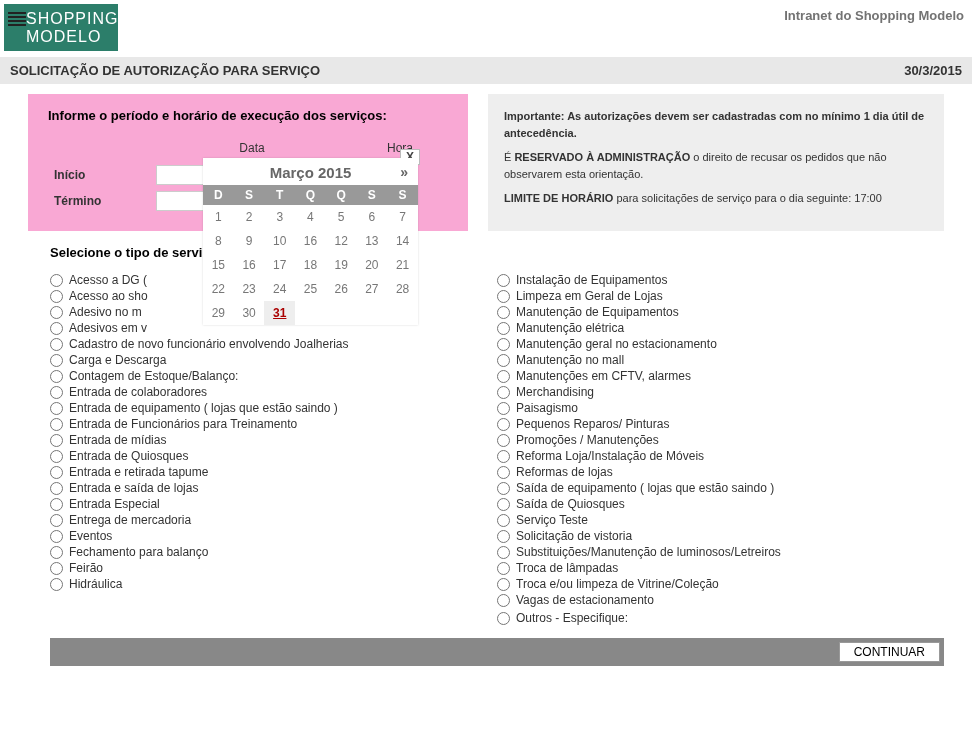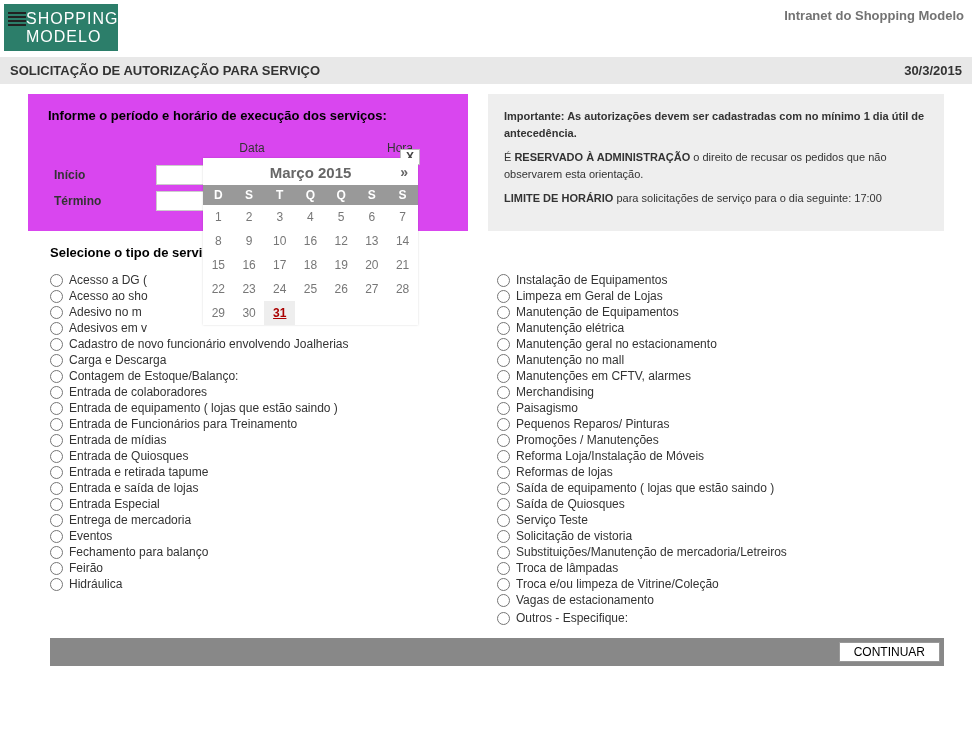--- a/index.html
+++ b/index.html
@@ -8,21 +8,21 @@
     .header { display: flex; justify-content: space-between; align-items: flex-start; padding: 4px 8px 0 4px; }
     .logo { background: #2c7e6a; color: #fff; padding: 6px 0; font-family: Arial, sans-serif; font-size: 16px; line-height: 1.1; position: relative; }
     .logo-bars { position: absolute; left: 4px; top: 8px; display: flex; flex-direction: column; gap: 2px; }
     .logo-bars span { display: block; width: 18px; height: 2px; background: #222; }
     .logo-text { padding-left: 22px; letter-spacing: 1px; }
     .intranet-title { font-weight: bold; font-size: 13px; color: #737373; padding-top: 4px; margin-left: 24px; }
     
     .title-bar { background: #e8e8e8; display: flex; justify-content: space-between; align-items: center; padding: 6px 10px; margin-top: 6px; font-weight: bold; font-size: 13px; color: #333; }
     
     .section { display: flex; gap: 20px; padding: 10px 28px 0 28px; }
-    .period-box { background: #d946ef; padding: 14px 20px 16px 20px; flex: 0 0 440px; position: relative; }
+    .period-box { background: #f9a8d4; padding: 14px 20px 16px 20px; flex: 0 0 440px; position: relative; }
     .period-title { font-weight: bold; font-size: 13px; margin-bottom: 16px; color: #000; }
     .period-table { width: 100%; }
     .period-table th { font-weight: normal; font-size: 12px; text-align: center; padding-bottom: 6px; }
     .period-table td { padding: 2px 4px; }
     .period-label { font-weight: bold; text-align: left; width: 100px; }
     .date-input { width: 140px; height: 20px; border: 1px solid #ccc; background: #fff; padding: 0 4px; font-family: inherit; font-size: 12px; }
     .hora-select { width: 60px; height: 20px; border: 1px solid #888; background: #fff; font-family: inherit; font-size: 12px; }
     
     .info-box { background: #eee; padding: 14px 16px; flex: 1; font-size: 11px; color: #333; line-height: 1.5; }
     .info-box p { margin-bottom: 8px; }
@@ -321,21 +321,21 @@
         <div class="service-item">
           <input type="radio" name="svc" style="">
           <span>Serviço Teste</span>
         </div>
         <div class="service-item">
           <input type="radio" name="svc" style="">
           <span>Solicitação de vistoria</span>
         </div>
         <div class="service-item">
           <input type="radio" name="svc" style="">
-          <span>Substituições/Manutenção de mercadoria/Letreiros</span>
+          <span>Substituições/Manutenção de luminosos/Letreiros</span>
         </div>
         <div class="service-item">
           <input type="radio" name="svc" style="">
           <span>Troca de lâmpadas</span>
         </div>
         <div class="service-item">
           <input type="radio" name="svc" style="">
           <span>Troca e/ou limpeza de Vitrine/Coleção</span>
         </div>
         <div class="service-item">

